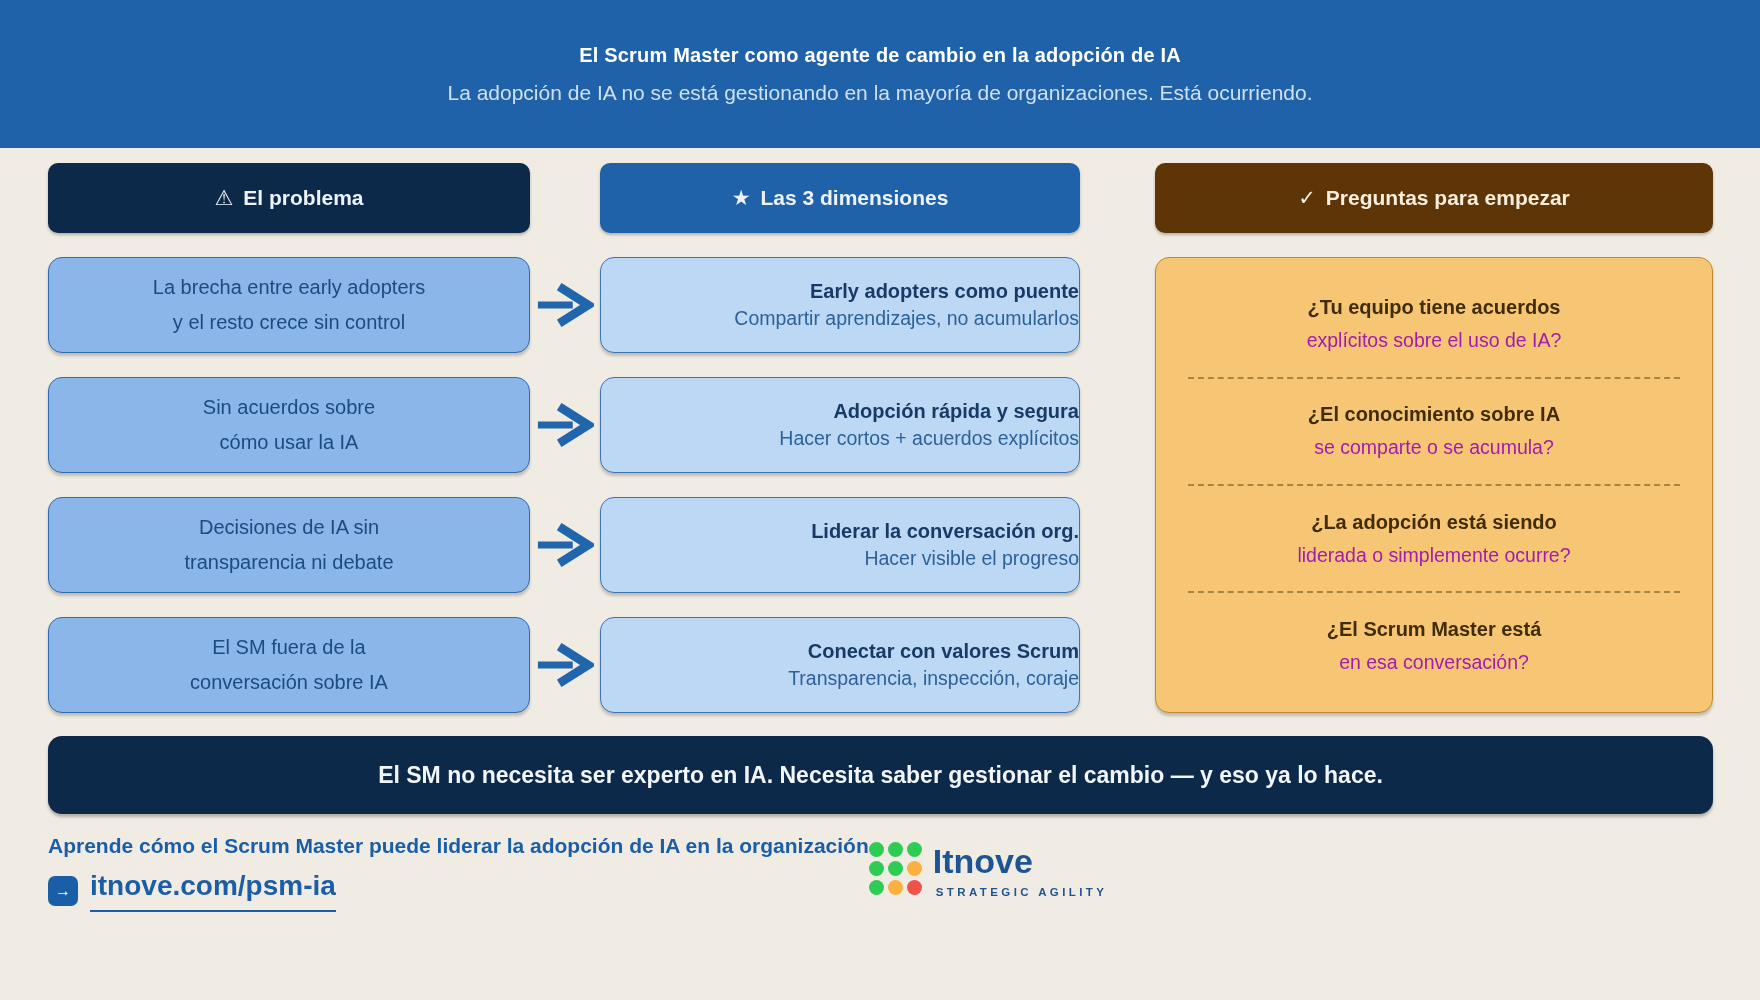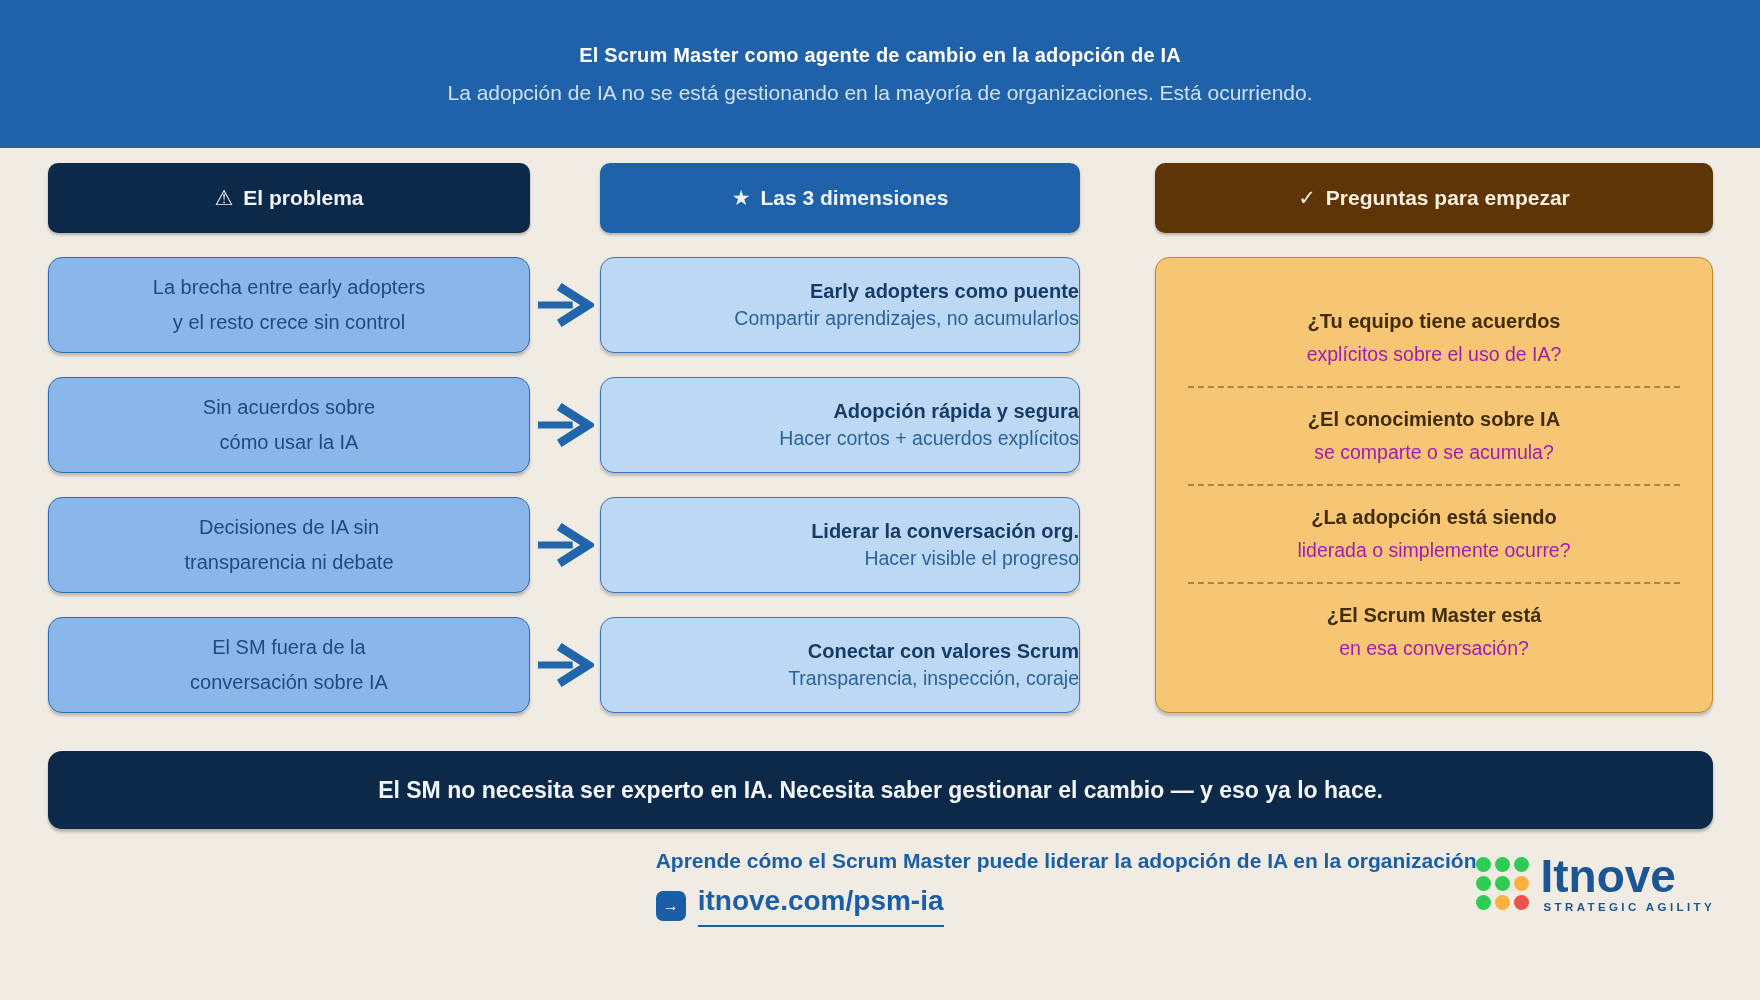--- a/index.html
+++ b/index.html
@@ -49,54 +49,54 @@
     display:flex;flex-direction:column;align-items:flex-end;justify-content:center;gap:4px;
     text-align:center;box-shadow:0 3px 3px rgba(0,0,0,.2);
   }
   .dim-title{color:#173a66;font-size:20px;font-weight:bold;}
   .dim-sub{color:#2c6299;font-size:19.5px;}
   .r2{grid-row:2}.r3{grid-row:3}.r4{grid-row:4}.r5{grid-row:5}
   .questions-box{
     grid-column:5;grid-row:2 / span 4;
     background:#f7c675;border:1.5px solid #c0892f;border-radius:14px;
     display:flex;flex-direction:column;justify-content:space-between;
-    padding:48px 30px;box-sizing:border-box;
+    padding:34px 30px;box-sizing:border-box;
     box-shadow:0 3px 3px rgba(0,0,0,.2);
   }
   .question{display:flex;flex-direction:column;align-items:center;gap:2px;text-align:center;}
   .q-line1{color:#402d07;font-size:20px;font-weight:bold;line-height:31px;}
   .q-line2{color:#a21caf;font-size:19.5px;line-height:31px;}
   .q-sep{border:0;border-top:2px dashed #a8853f;height:0;margin:0 2px;}
   
   .banner{
-    margin:38px 47px 0 48px;height:78px;background:#0d2949;border-radius:14px;
+    margin:23px 47px 0 48px;height:78px;background:#0d2949;border-radius:14px;
     display:flex;align-items:center;justify-content:center;
     color:#f2f6fa;font-size:23px;font-weight:bold;
     box-shadow:0 3px 3px rgba(0,0,0,.25);
   }
   
   .footer{
-    margin:20px 45px 0 48px;display:flex;justify-content:flex-end;align-items:flex-start;
+    margin:20px 45px 0 48px;display:flex;justify-content:flex-start;align-items:flex-start;
   }
   .footer-heading{color:#1b5ea8;font-size:21px;font-weight:bold;}
   .link-row{margin-top:12px;display:flex;align-items:center;gap:12px;}
   .link-chip{
     width:30px;height:30px;background:#1b5ea8;border-radius:7px;
     display:flex;align-items:center;justify-content:center;
     color:#ffffff;font-size:16px;cursor:pointer;
   }
   .link-text{
     color:#1b5ea8;font-size:28px;font-weight:bold;
     text-decoration:none;border-bottom:2.5px solid #1b5ea8;padding-bottom:8px;cursor:pointer;
   }
   .logo{display:flex;align-items:center;gap:11px;margin-top:5px;}
   .logo-dots{display:grid;grid-template-columns:repeat(3,15px);grid-auto-rows:15px;gap:4px;}
   .dot{width:15px;height:15px;border-radius:50%;}
   .logo-textblock{display:flex;flex-direction:column;}
-  .logo-name{color:#1d5493;font-size:46px;font-weight:bold;line-height:44px;}
+  .logo-name{color:#1d5493;font-size:34px;font-weight:bold;line-height:44px;}
   .logo-tagline{color:#1d5493;font-size:11.5px;font-weight:bold;letter-spacing:3.4px;margin-top:3px;padding-left:3px;}
 </style>
 </head>
 <body>
 
 <div class="header">
   <div class="header-title">El Scrum Master como agente de cambio en la adopción de IA</div>
   <div class="header-subtitle">La adopción de IA no se está gestionando en la mayoría de organizaciones. Está ocurriendo.</div>
 </div>
 

